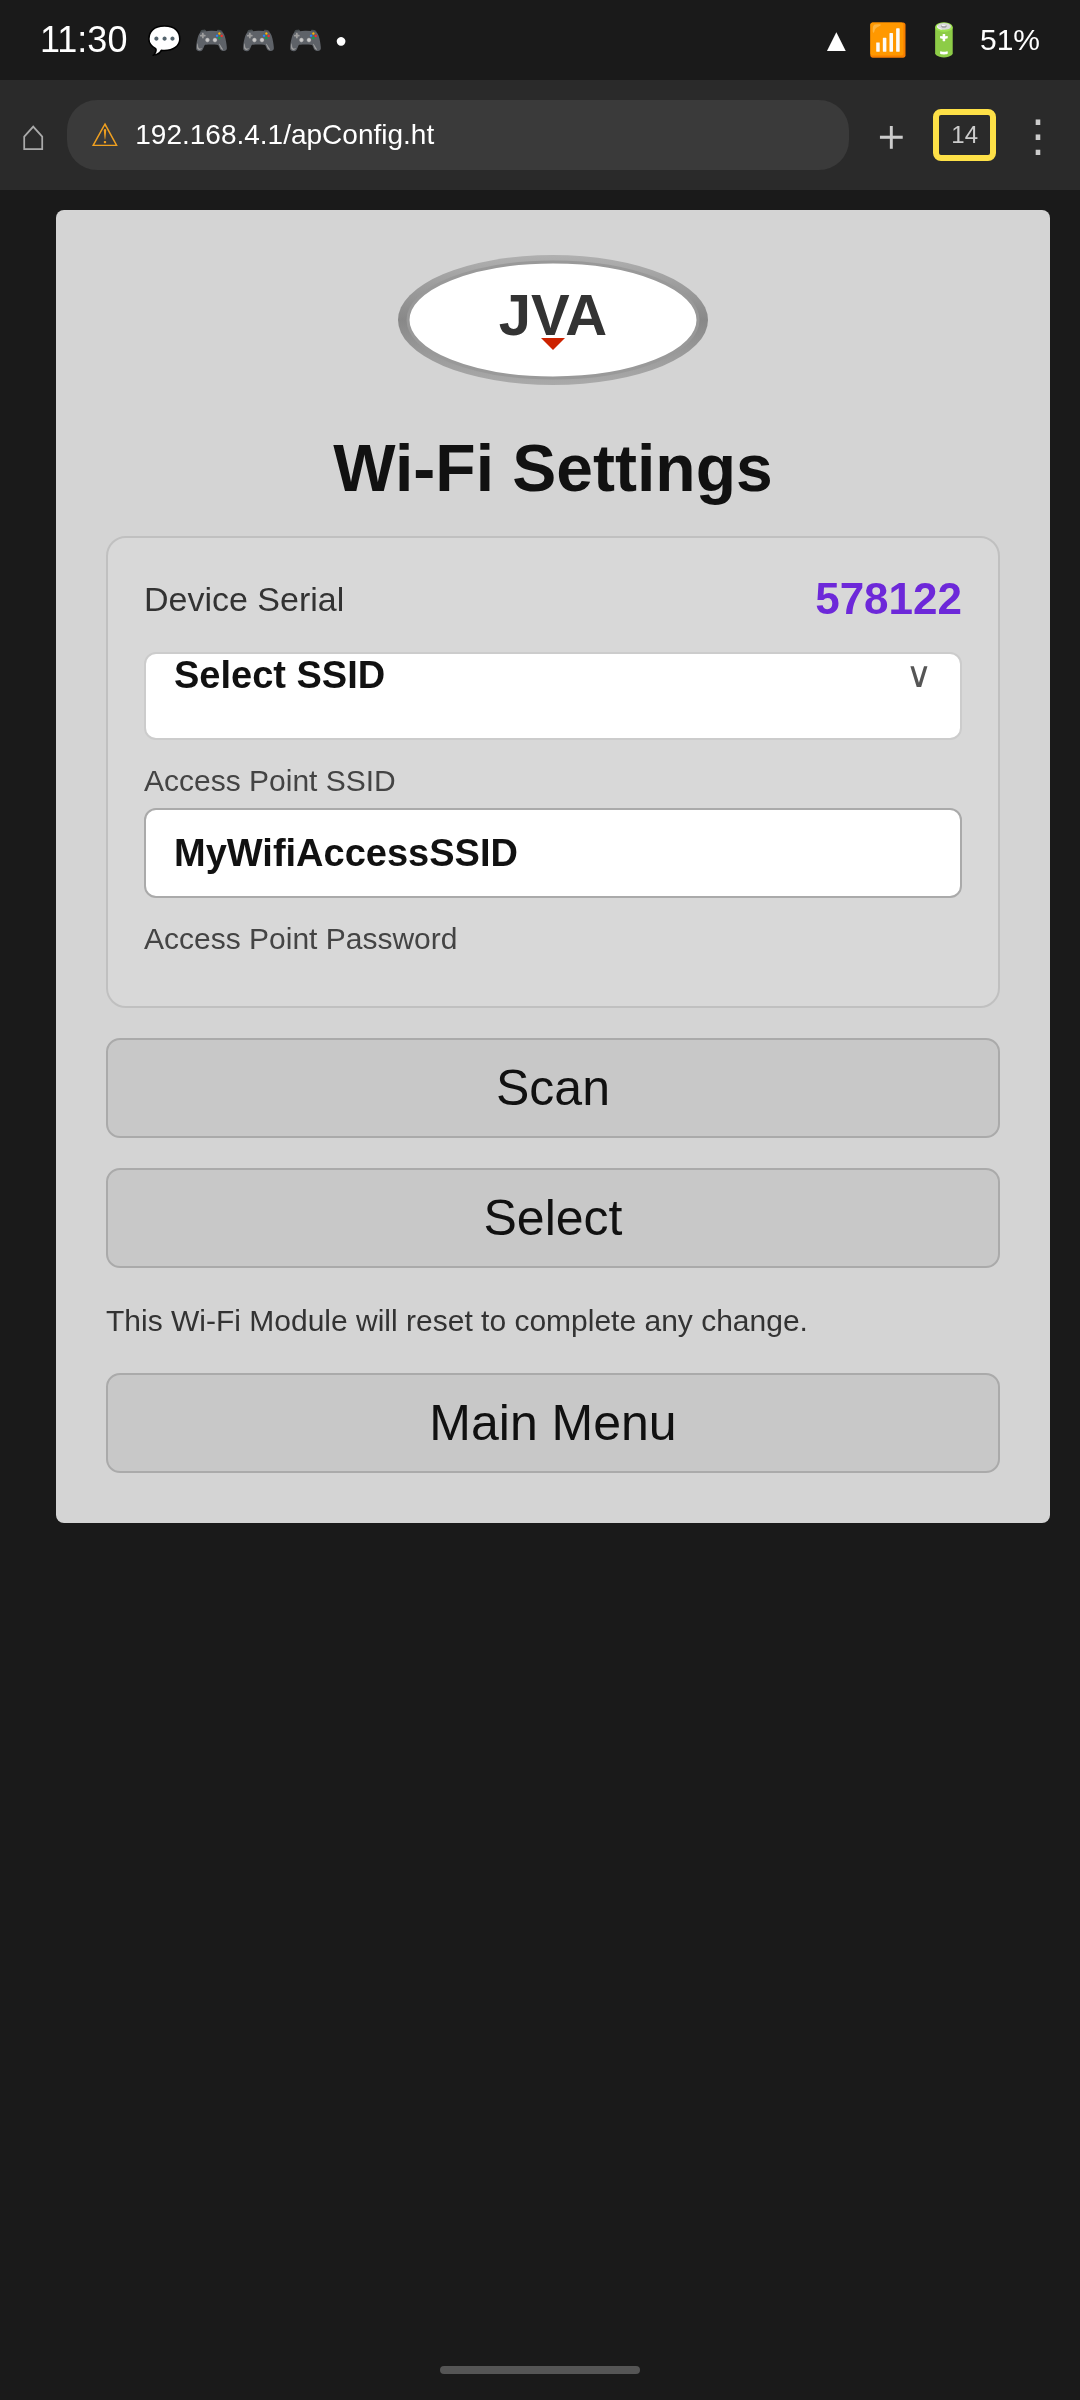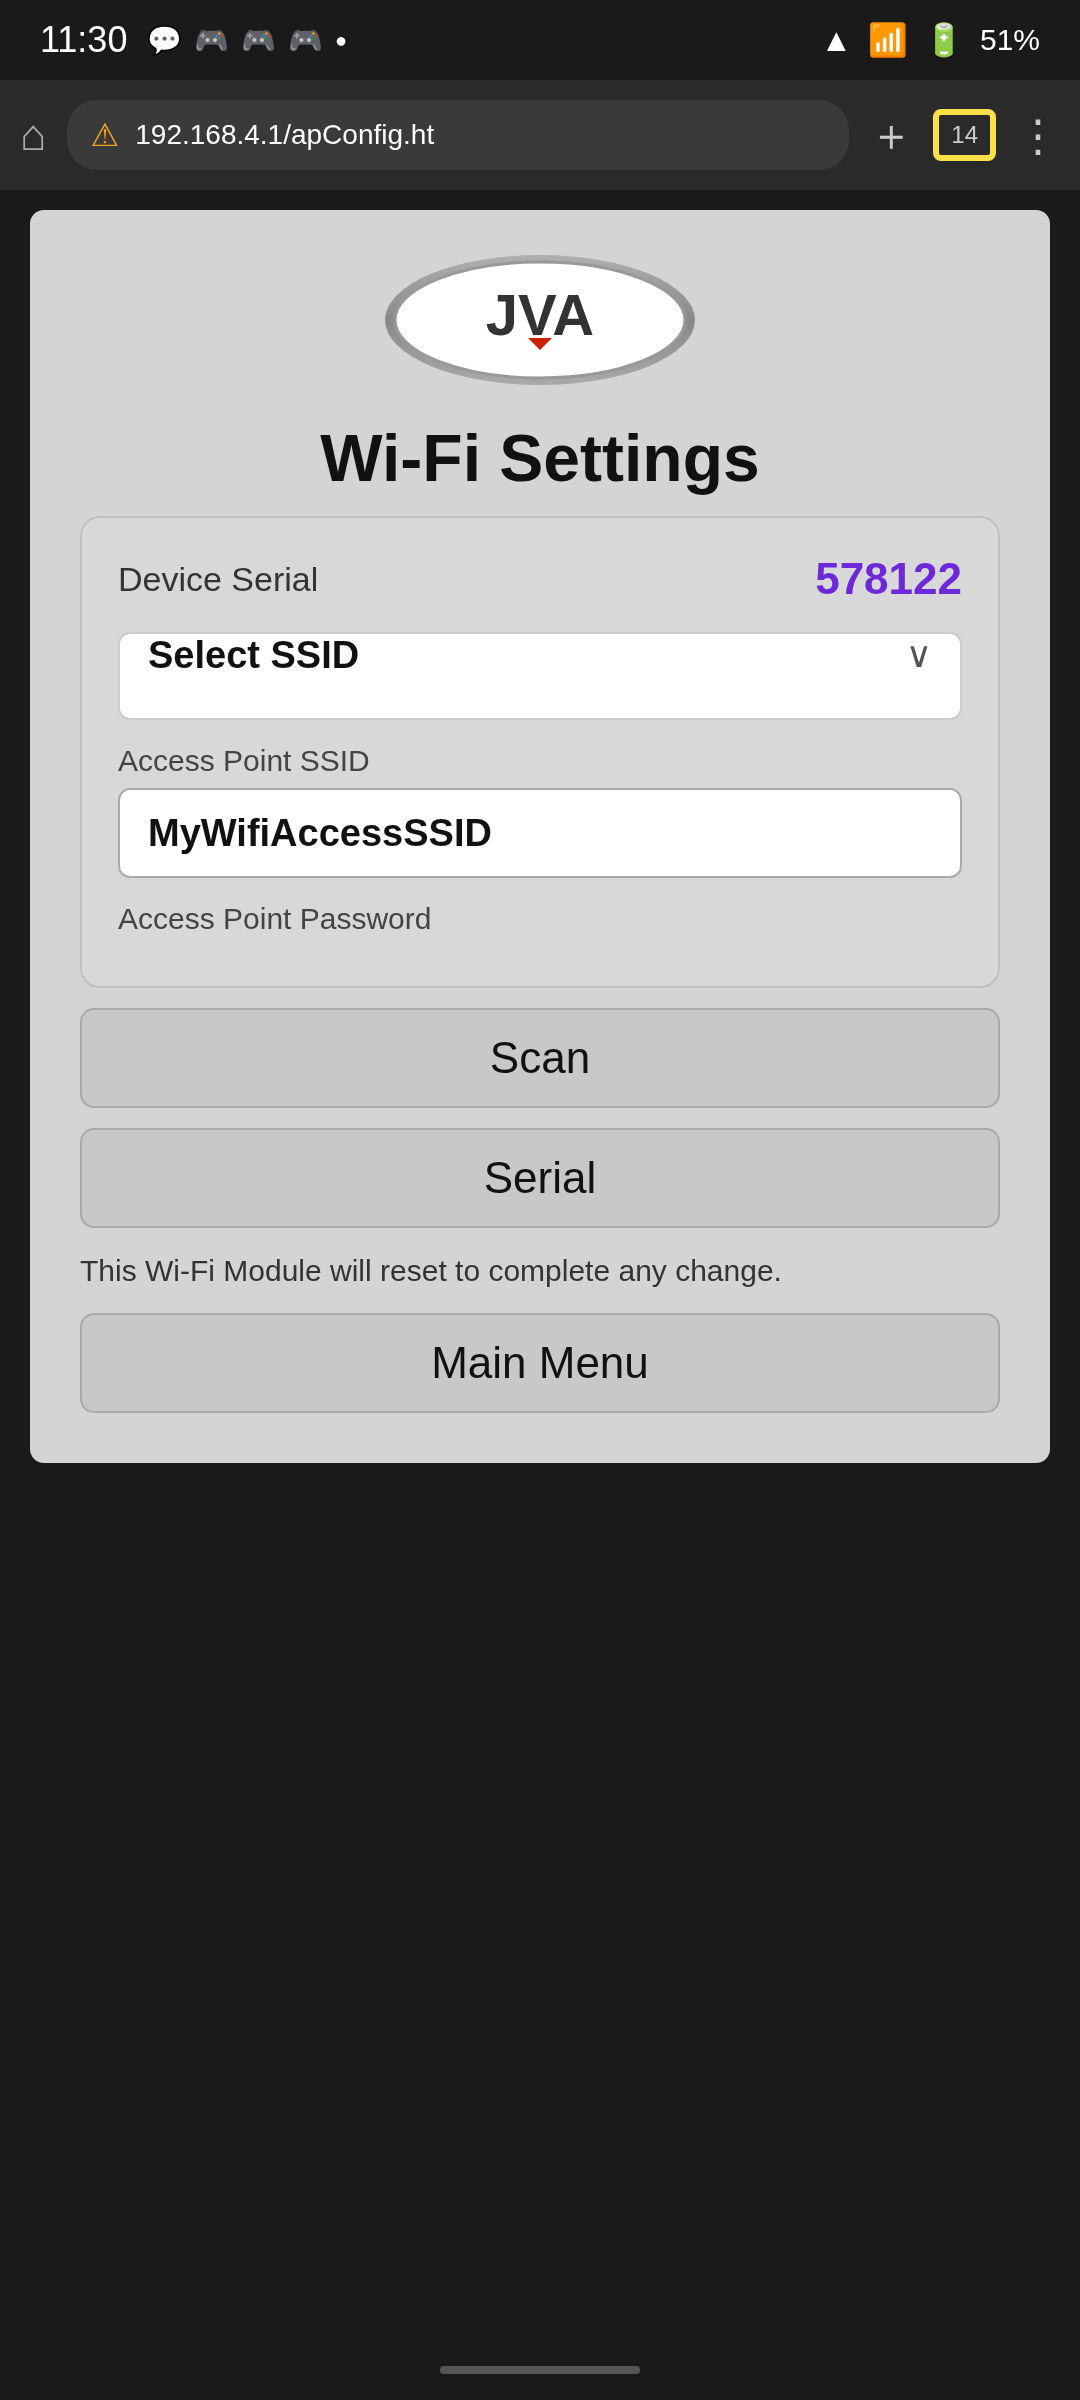--- a/index.html
+++ b/index.html
@@ -126,26 +126,27 @@
       background: #1a1a1a;
       display: flex;
       justify-content: center;
       align-items: flex-start;
       padding: 20px 30px 30px;
     }
 
     .card {
       width: 100%;
       background: #d4d4d4;
-      border-radius: 14px;
+      border-radius: 8px;
       padding: 40px 50px 50px;
       display: flex;
       flex-direction: column;
       align-items: center;
-      gap: 20px;
+      gap: 30px;
+      margin-left: 26px;
     }
 
     
     .logo-container {
       display: flex;
       justify-content: center;
       margin-bottom: 10px;
     }
 
     .jva-logo {
@@ -273,21 +274,21 @@
       font-size: 40px;
     }
 
     
     .btn {
       width: 100%;
       height: 100px;
       border-radius: 14px;
       border: 2px solid #aaa;
       background: #c8c8c8;
-      font-size: 44px;
+      font-size: 50px;
       font-weight: 500;
       color: #111;
       cursor: pointer;
       display: flex;
       align-items: center;
       justify-content: center;
     }
 
     .reset-notice {
       font-size: 30px;
@@ -391,21 +392,21 @@
       <div class="field-label">Access Point SSID</div>
       <input class="input-field" type="text" value="MyWifiAccessSSID" style="">
 
       
       <div class="field-label">Access Point Password</div>
 
     </div>
 
     <button class="btn">Scan</button>
 
-    <button class="btn">Serial</button>
+    <button class="btn">Select</button>
 
     <div class="reset-notice">This Wi-Fi Module will reset to complete any change.</div>
 
     <button class="btn">Main Menu</button>
 
   </div>
 </div>
 
 <div class="bottom-bar">
   <div class="home-indicator"></div>

